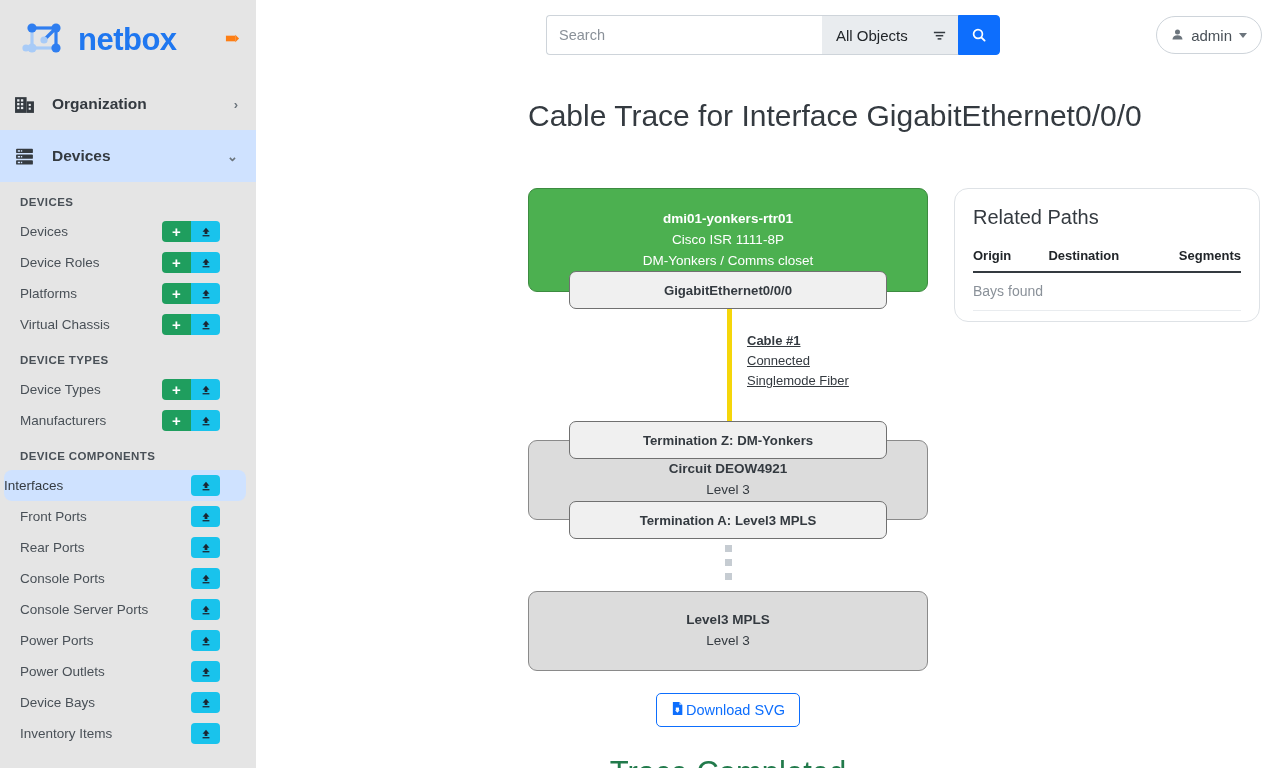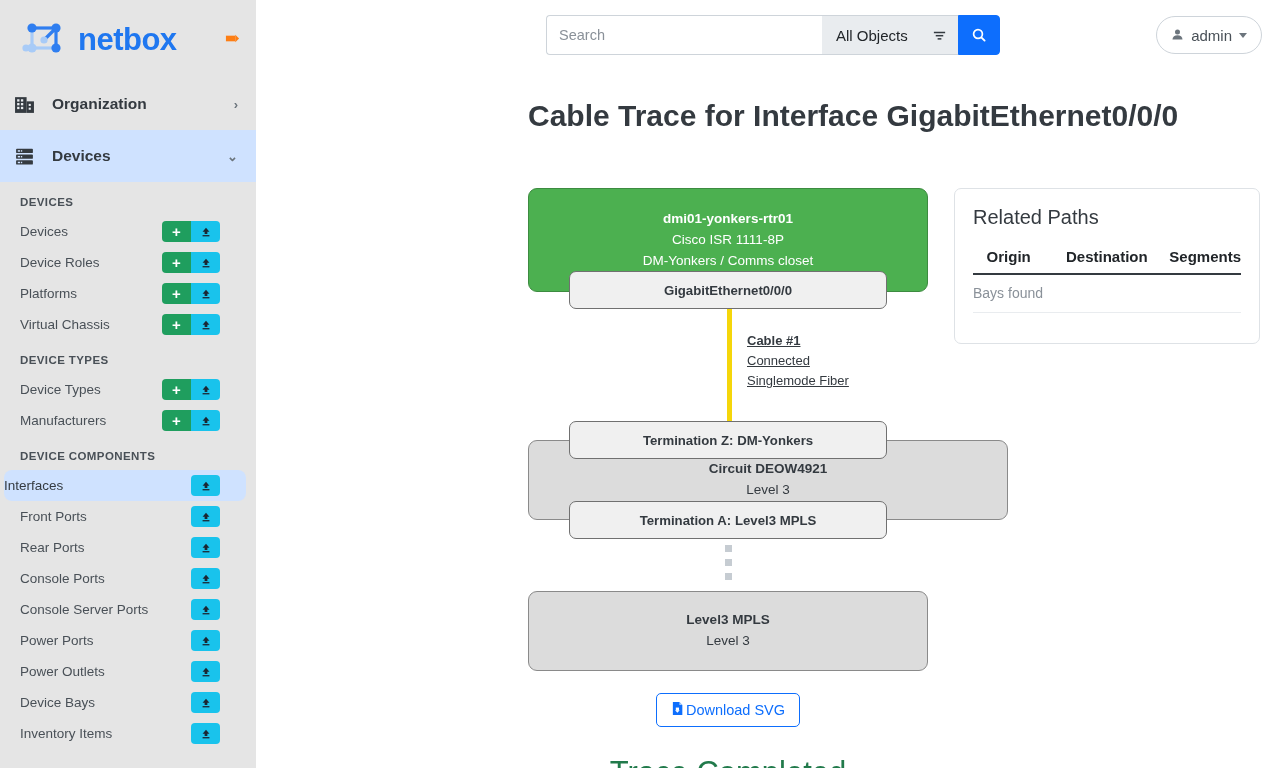--- a/index.html
+++ b/index.html
@@ -110,21 +110,21 @@
     height: 38px; padding: 0 14px;
     border: 1px solid #ced4da; border-radius: 19px;
     background: #fff; color: #495057; font-size: 15px; cursor: pointer;
   }
   .caret {
     width: 0; height: 0; border-left: 4.5px solid transparent;
     border-right: 4.5px solid transparent; border-top: 5.5px solid #6c757d;
   }
 
   .page-title {
-    font-size: 30px; font-weight: 700; color: #343a40;
+    font-size: 30px; font-weight: 400; color: #343a40;
     padding: 6px 0 0 272px; line-height: 1.3;
   }
 
   .content { display: flex; padding: 33px 20px 0 272px; gap: 26px; }
   .trace-col { width: 400px; flex: none; }
   .paths-col { flex: 1; }
 
   
   .svgbox { position: relative; width: 400px; }
   .node {
@@ -158,21 +158,21 @@
   .cable-line {
     position: absolute; left: 199px; top: 0; width: 5px; height: 112px;
     background: #f5d60a;
   }
   .cable-label { position: absolute; left: 219px; top: 22px; text-align: left; text-decoration: underline; }
   .cable-label .cl1 { font-size: 13px; font-weight: 700; color: #343a40; line-height: 1.54; }
   .cable-label .cl2 { font-size: 13px; color: #343a40; line-height: 1.54; }
 
   .circuit-wrap { position: relative; }
   .circuit-body {
-    width: 480px; height: 80px; margin-top: -19px;
+    width: 400px; height: 80px; margin-top: -19px;
     background: #dcdcdc; border: 1px solid #8a8a8a; border-radius: 9px;
     display: flex; flex-direction: column; align-items: center; justify-content: center;
     position: relative; z-index: 1;
   }
   .circuit-body .n1 { font-size: 13.5px; font-weight: 700; color: #343a40; line-height: 1.55; }
   .circuit-body .n2 { font-size: 13.5px; color: #343a40; line-height: 1.55; }
   .term-over { margin-top: -19px; }
 
   .dashed-row { position: relative; height: 52px; }
   .dashed-line {
@@ -188,27 +188,27 @@
     background: #fff; color: #0d6efd; font-size: 14.5px; cursor: pointer;
     font-family: "Liberation Sans", sans-serif;
   }
   .trace-status {
     text-align: center; margin-top: 28px;
     font-size: 31px; color: #217a4b; font-weight: 400;
   }
 
   
   .card {
-    border: 1px solid #dee2e6; border-radius: 7px; background: #fff;
-    padding: 17px 18px 30px 18px;
+    border: 1px solid #dee2e6; border-radius: 14px; background: #fff;
+    padding: 17px 18px 10px 18px;
   }
   .card-title { font-size: 20px; color: #343a40; font-weight: 400; margin-bottom: 19px; }
   table.paths { width: 100%; border-collapse: collapse; }
   table.paths th {
-    text-align: center; font-size: 15px; font-weight: 700; color: #212529;
+    text-align: left; font-size: 13px; font-weight: 700; color: #212529;
     padding: 0 0 8px 0; border-bottom: 2px solid #343a40;
   }
   table.paths td {
     font-size: 14px; color: #8a9199; padding: 10px 0 11px 0;
     border-bottom: 1px solid #e9ecef;
   }
 </style>
 </head>
 <body>
 

